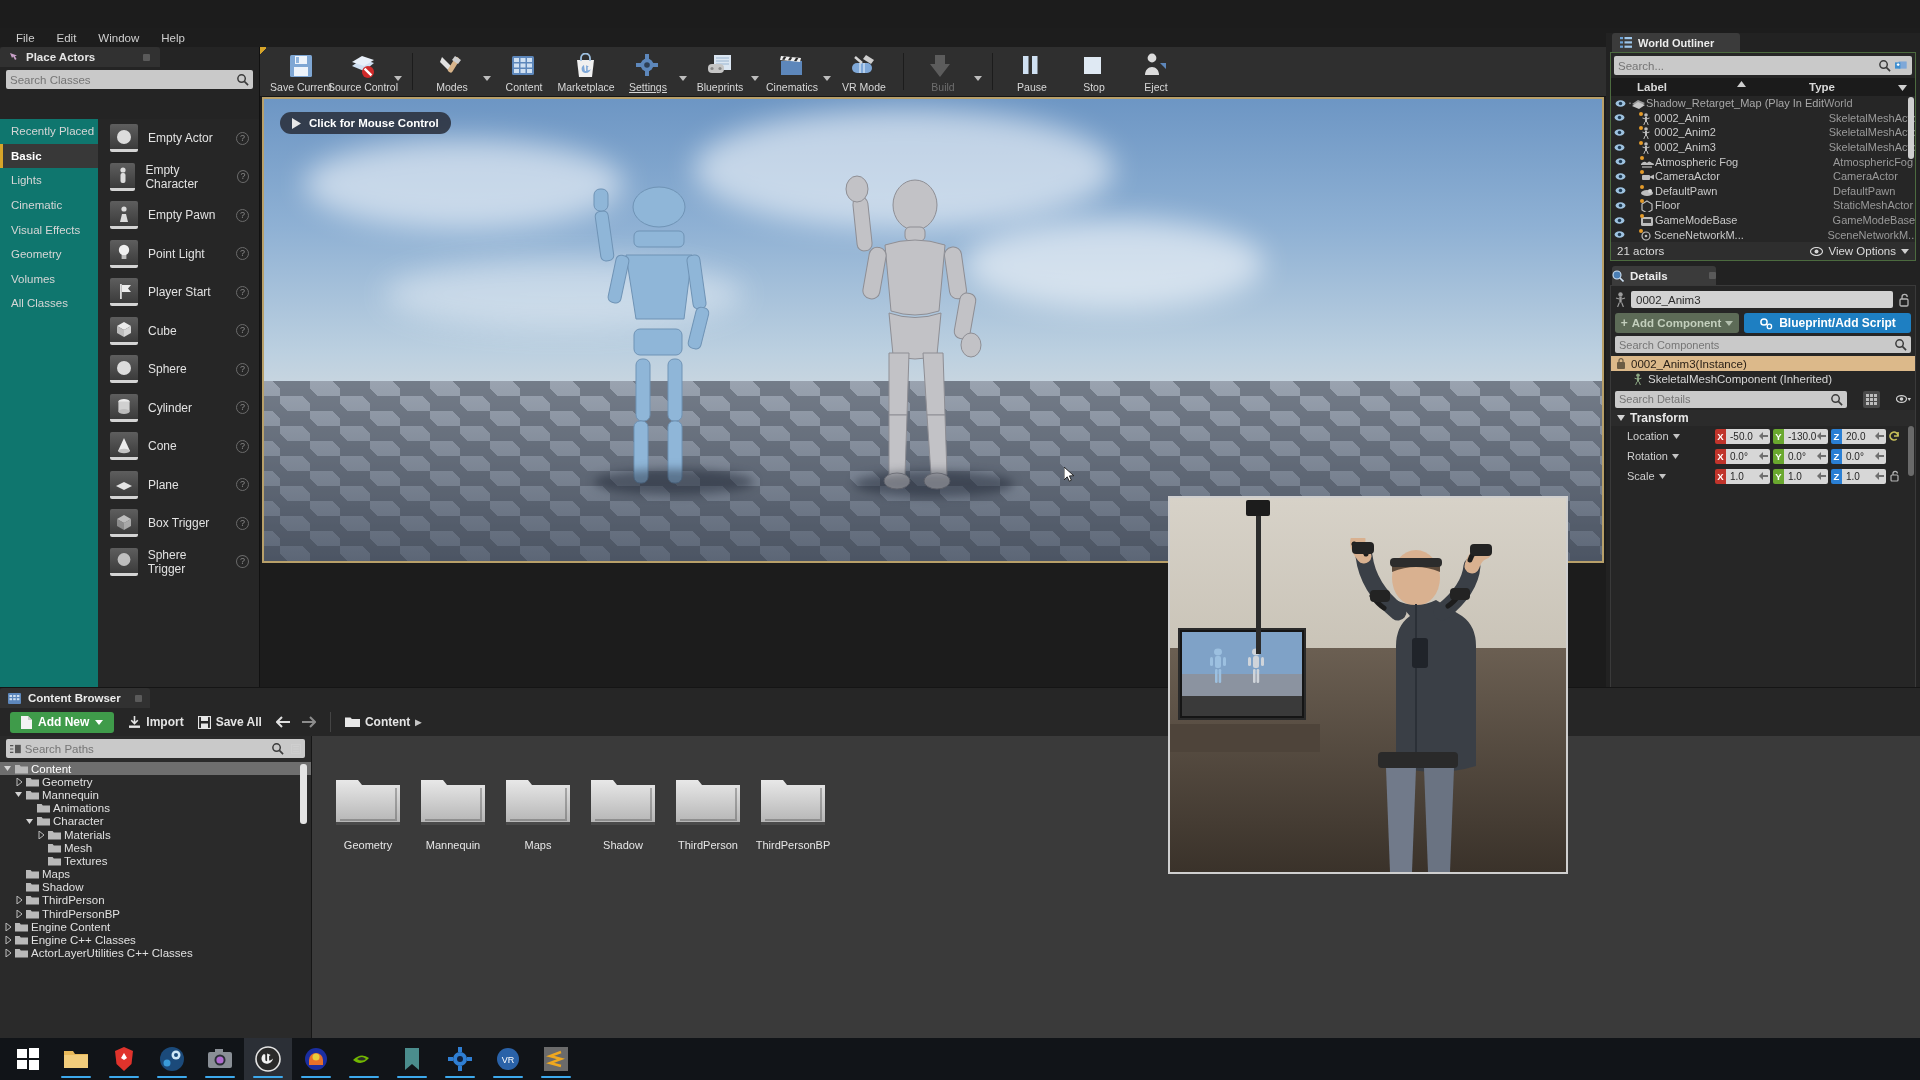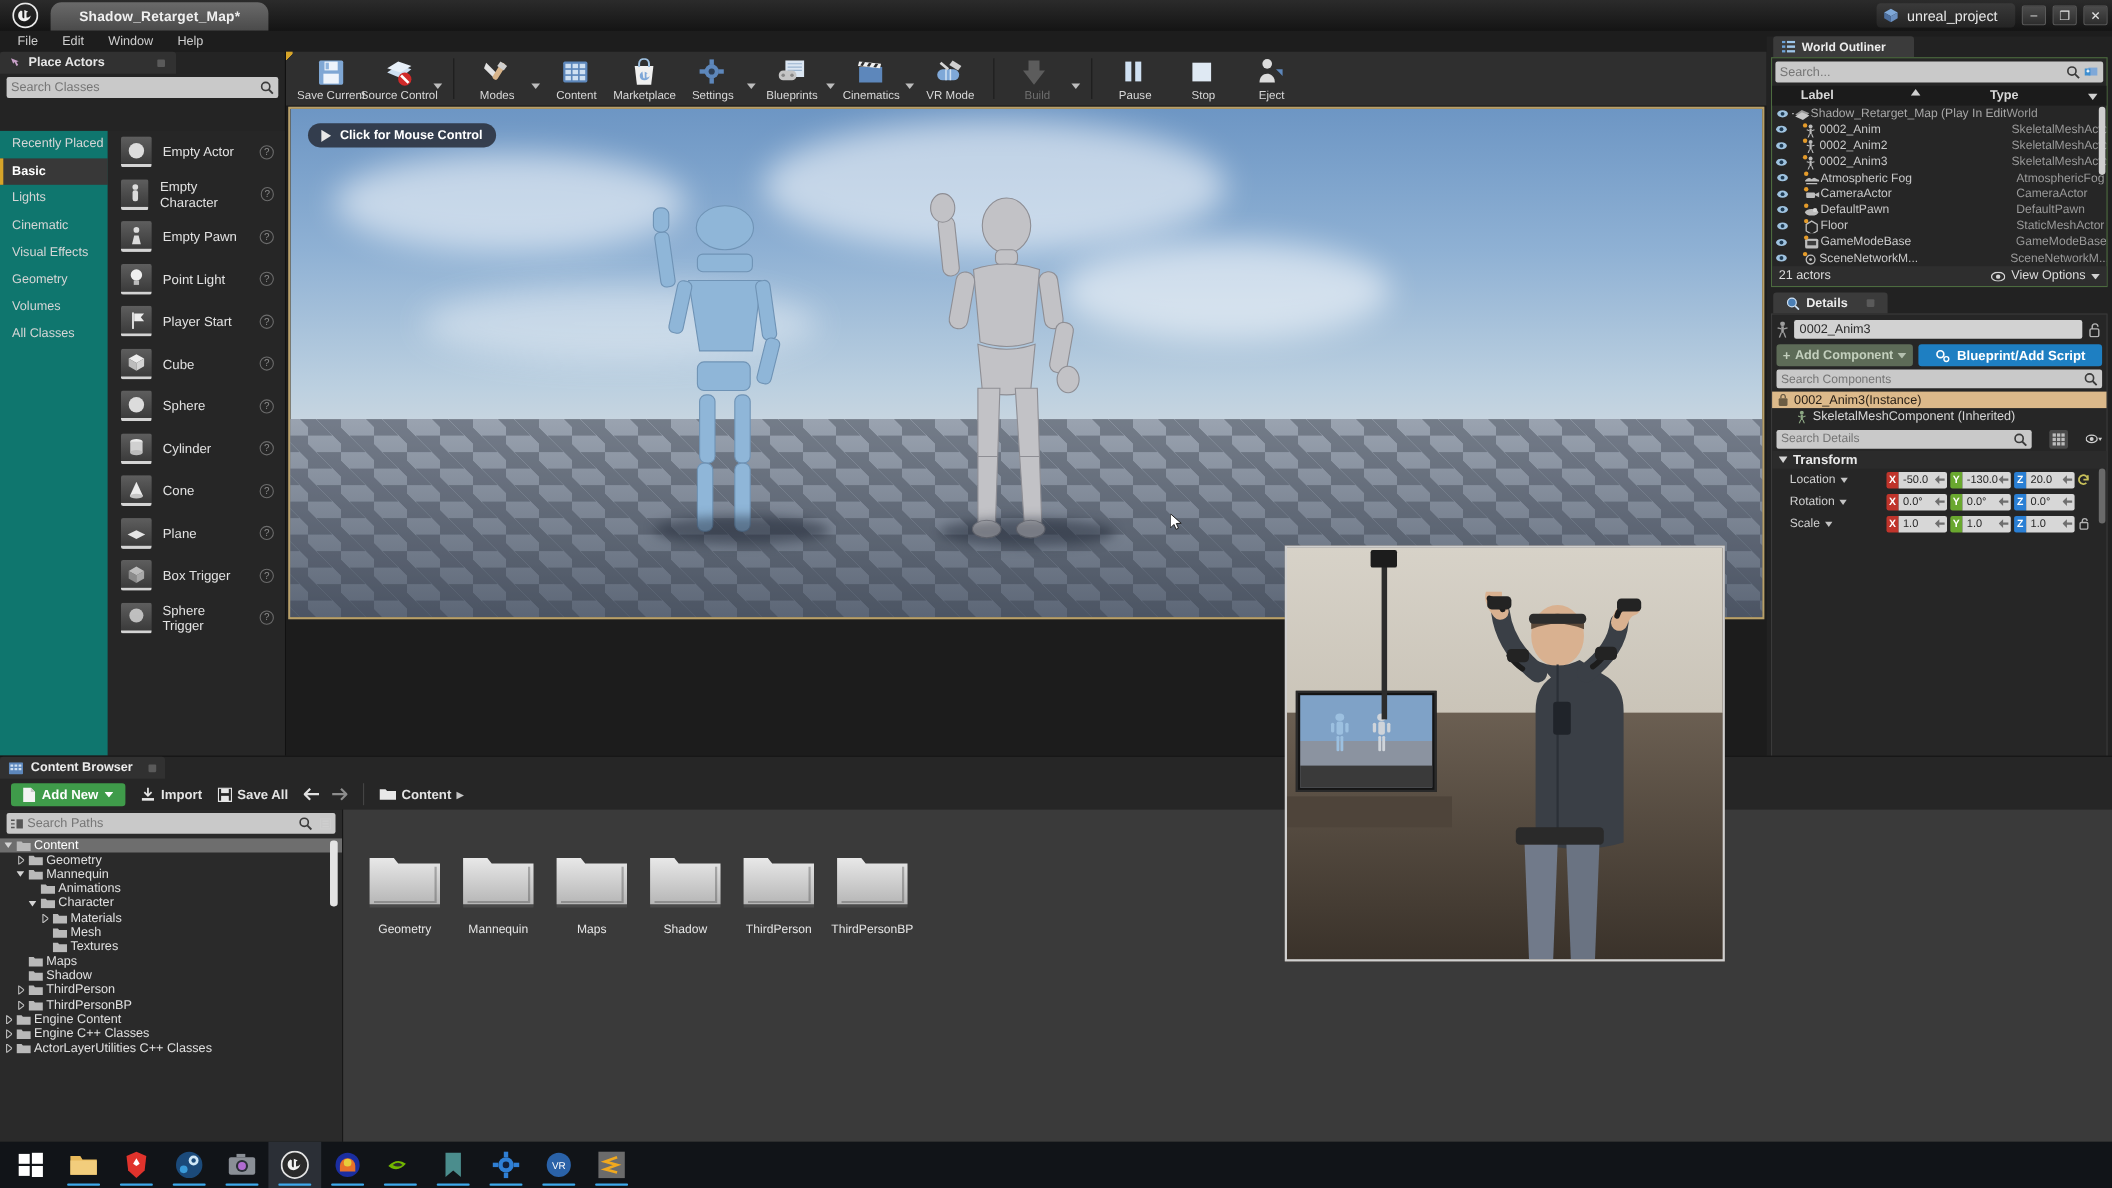--- a/index.html
+++ b/index.html
@@ -101,21 +101,21 @@
   .ol-row .ai { width:15px; height:12px; position:relative; }
   .ol-row .nm { width:178px; overflow:hidden; white-space:nowrap; }
   .ol-row .ty { color:#9a9a9a; overflow:hidden; white-space:nowrap; }
   .ol-row.world .nm { color:#a8a8a8; }
   .ol-foot { position:absolute; left:0; right:0; bottom:0; height:18px; background:#2e2e2e; display:flex;
     align-items:center; padding:0 6px; font-size:11.5px; color:#dcdcdc; }
   .ol-foot .vo { margin-left:auto; display:flex; align-items:center; gap:5px; }
 
   .details { position:absolute; left:0; top:233px; right:0; bottom:0; }
   .det-tab { height:19px; width:104px; background:#3b3b3b; display:flex; align-items:center; gap:6px;
-    padding:0 12px; font-size:11.5px; color:#ececec; font-weight:bold; border-radius:3px 3px 0 0; margin-left:6px;}
+    padding:0 0; font-size:11.5px; color:#ececec; font-weight:bold; border-radius:3px 3px 0 0; margin-left:6px;}
   .det-body { position:absolute; left:4px; right:4px; top:19px; bottom:0; background:#262626; border:1px solid #3a3a3a;}
   .name-row { height:21px; margin:3px 4px; display:flex; align-items:center; gap:5px; }
   .name-row .nf { flex:1; height:17px; background:#d2d2d2; border-radius:2px; color:#2b2b2b; font-size:11.5px;
     display:flex; align-items:center; padding:0 5px; }
   .btn-row { display:flex; gap:5px; margin:2px 4px; height:20px; }
   .addcomp { flex:0 0 124px; background:#5d6b57; border-radius:3px; color:#c3cfbd; font-size:11.5px;
     display:flex; align-items:center; justify-content:center; gap:4px; font-weight:bold; }
   .bpbtn { flex:1; background:#1e7fc2; border-radius:3px; color:#ffffff; font-size:12px; font-weight:bold;
     display:flex; align-items:center; justify-content:center; gap:6px; }
   .sc-row { height:17px; margin:3px 4px; background:#c9c9c9; border-radius:2px; display:flex; align-items:center;
@@ -195,42 +195,20 @@
   .tk { width:48px; height:42px; display:flex; align-items:center; justify-content:center; position:relative; }
   .tk.active { background:#2b2f36; }
   .tk .un { position:absolute; bottom:2px; left:9px; right:9px; height:2px; background:#3da9ec; border-radius:1px; }
   .tk svg, .tk .sh { width:26px; height:26px; }
 </style>
 </head>
 <body>
 
 <div id="app">
 
-  <div class="titlebar">
-    <div class="ue-logo">
-      <svg viewBox="0 0 24 24">
-          <circle cx="12" cy="12" r="11" fill="none" stroke="#e9e9e9" stroke-width="1.6"></circle>
-      <path d="M8 7.5c-1.6 1-2.5 2.6-2.5 4.6 0 3 2.3 5.2 5.2 5.2 3.4 0 5.9-2.6 6.3-5.3-1.3 1.5-2.6 2-3.9 2V9.4l1.6-.8-3.6-1.6v7.6c-1 .2-1.8-.4-1.8-1.6V8.2z" fill="#f2f2f2"></path>
-        </svg>
-    </div>
-    <div class="doc-tab">Shadow_Retarget_Map*</div>
-    <div class="title-right">
-      <div class="proj-chip">
-        <svg class="pico" viewBox="0 0 16 16">
-          <path d="M8 1 15 5 8 9 1 5z" fill="#7fa8d8"></path>
-            <path d="M1 5v6l7 4V9z" fill="#4d6f9e"></path>
-            <path d="M15 5v6l-7 4V9z" fill="#6a8fc0"></path>
-          </svg>
-        <span>unreal_project</span>
-      </div>
-      <div class="wbtn">–</div>
-      <div class="wbtn">❐</div>
-      <div class="wbtn">✕</div>
-    </div>
-  </div>
 
   <div class="menubar">
     <span>File</span>
     <span>Edit</span>
     <span>Window</span>
     <span>Help</span>
   </div>
 
   <div class="place-panel">
     <div class="panel-tab">
@@ -468,21 +446,21 @@
             <div class="ic">
               <svg width="28" height="26" viewBox="0 0 28 26">
                 <path d="M5 7h17l-2 17H7z" fill="#f0f0f0"></path>
                 <path d="M9 8V5a4.5 4.5 0 019 0v3" fill="none" stroke="#9ec0e0" stroke-width="1.8"></path>
                 <path d="M12 12c-1.6 1-2.4 2.3-2.4 4 0 2.4 1.9 4 4.2 4 2.7 0 4.6-2 4.9-4-1 1-2 1.4-3 1.4v-3.3l1.2-.6-2.8-1.2v5.8c-.8.1-1.4-.3-1.4-1.2z" fill="#7fa8d8"></path>
               </svg>
             </div>
             <div class="tx">Marketplace</div>
           </div>
         </div>
-        <div style="display: flex; align-items: center;">
+        <div style="display: flex; align-items: center; text-decoration: underline;">
           <div class="tbtn">
             <div class="ic">
               <svg width="28" height="26" viewBox="0 0 28 26">
                 <circle cx="13" cy="12" r="6.5" fill="#5d87bb"></circle>
                 <circle cx="13" cy="12" r="2.8" fill="#2e3f55"></circle>
                 <g fill="#5d87bb">
                   <rect x="11" y="1" width="4" height="5"></rect>
                   <rect x="11" y="18" width="4" height="5"></rect>
                   <rect x="2" y="10" width="5" height="4"></rect>
                   <rect x="19" y="10" width="5" height="4"></rect>

